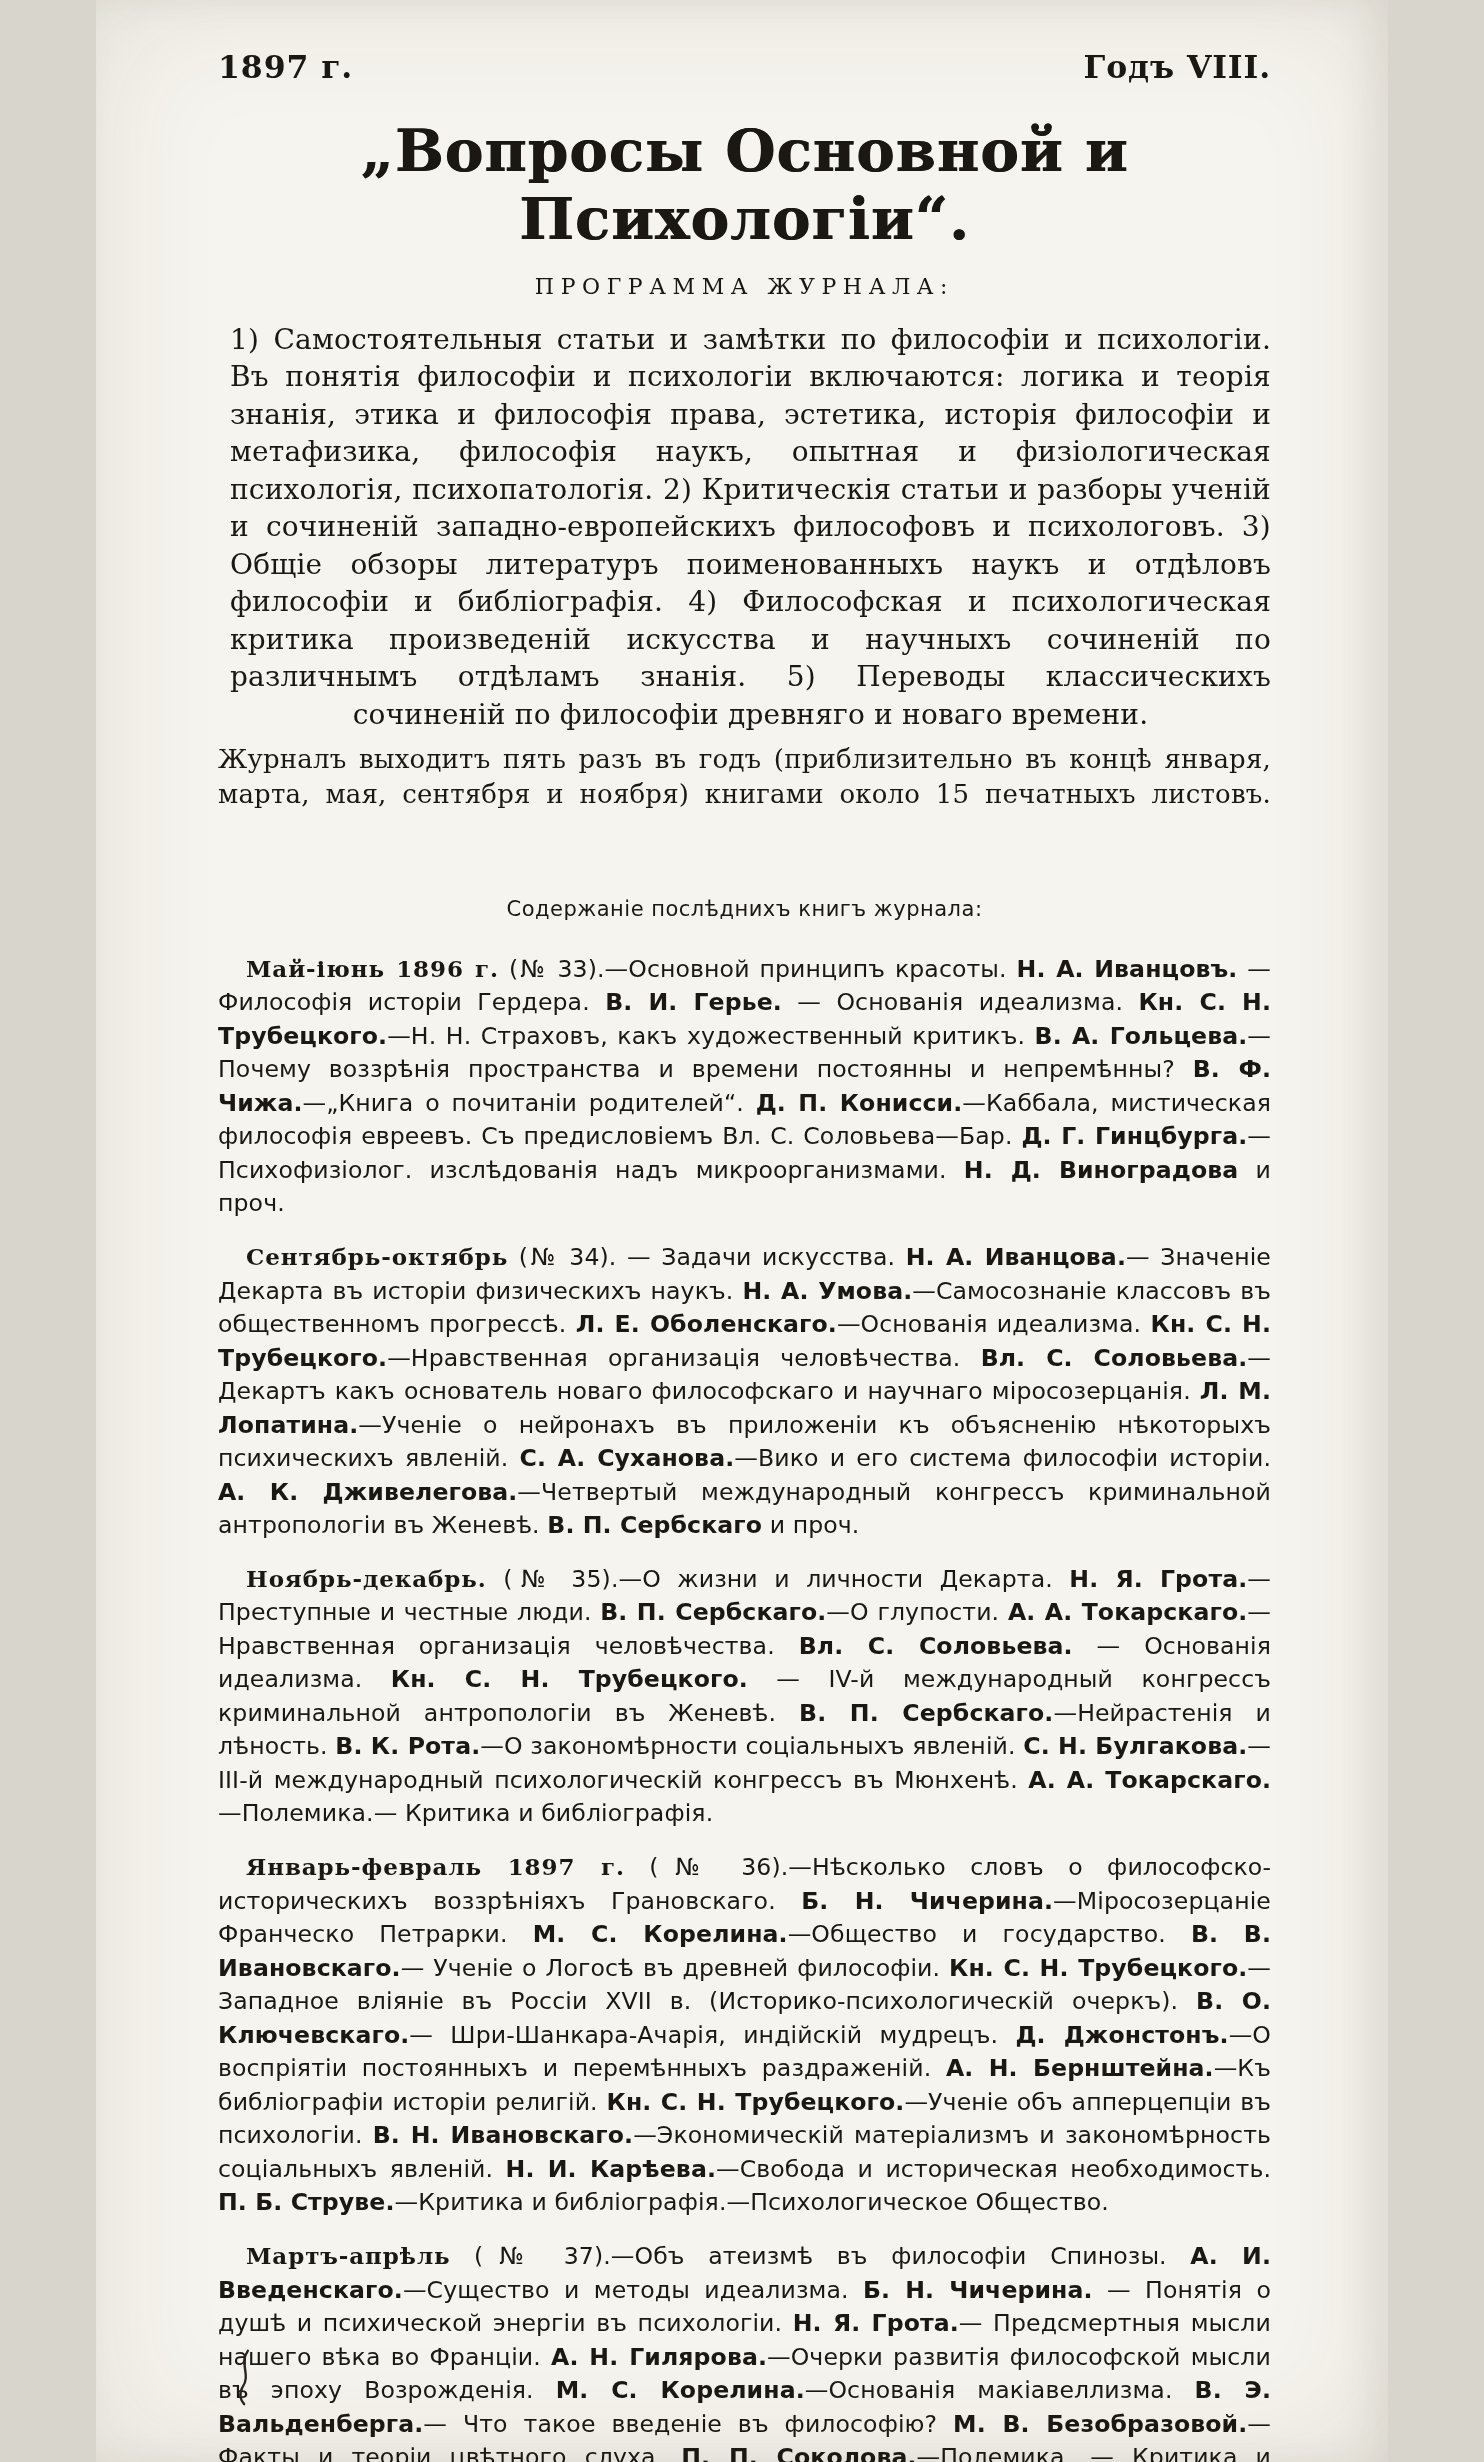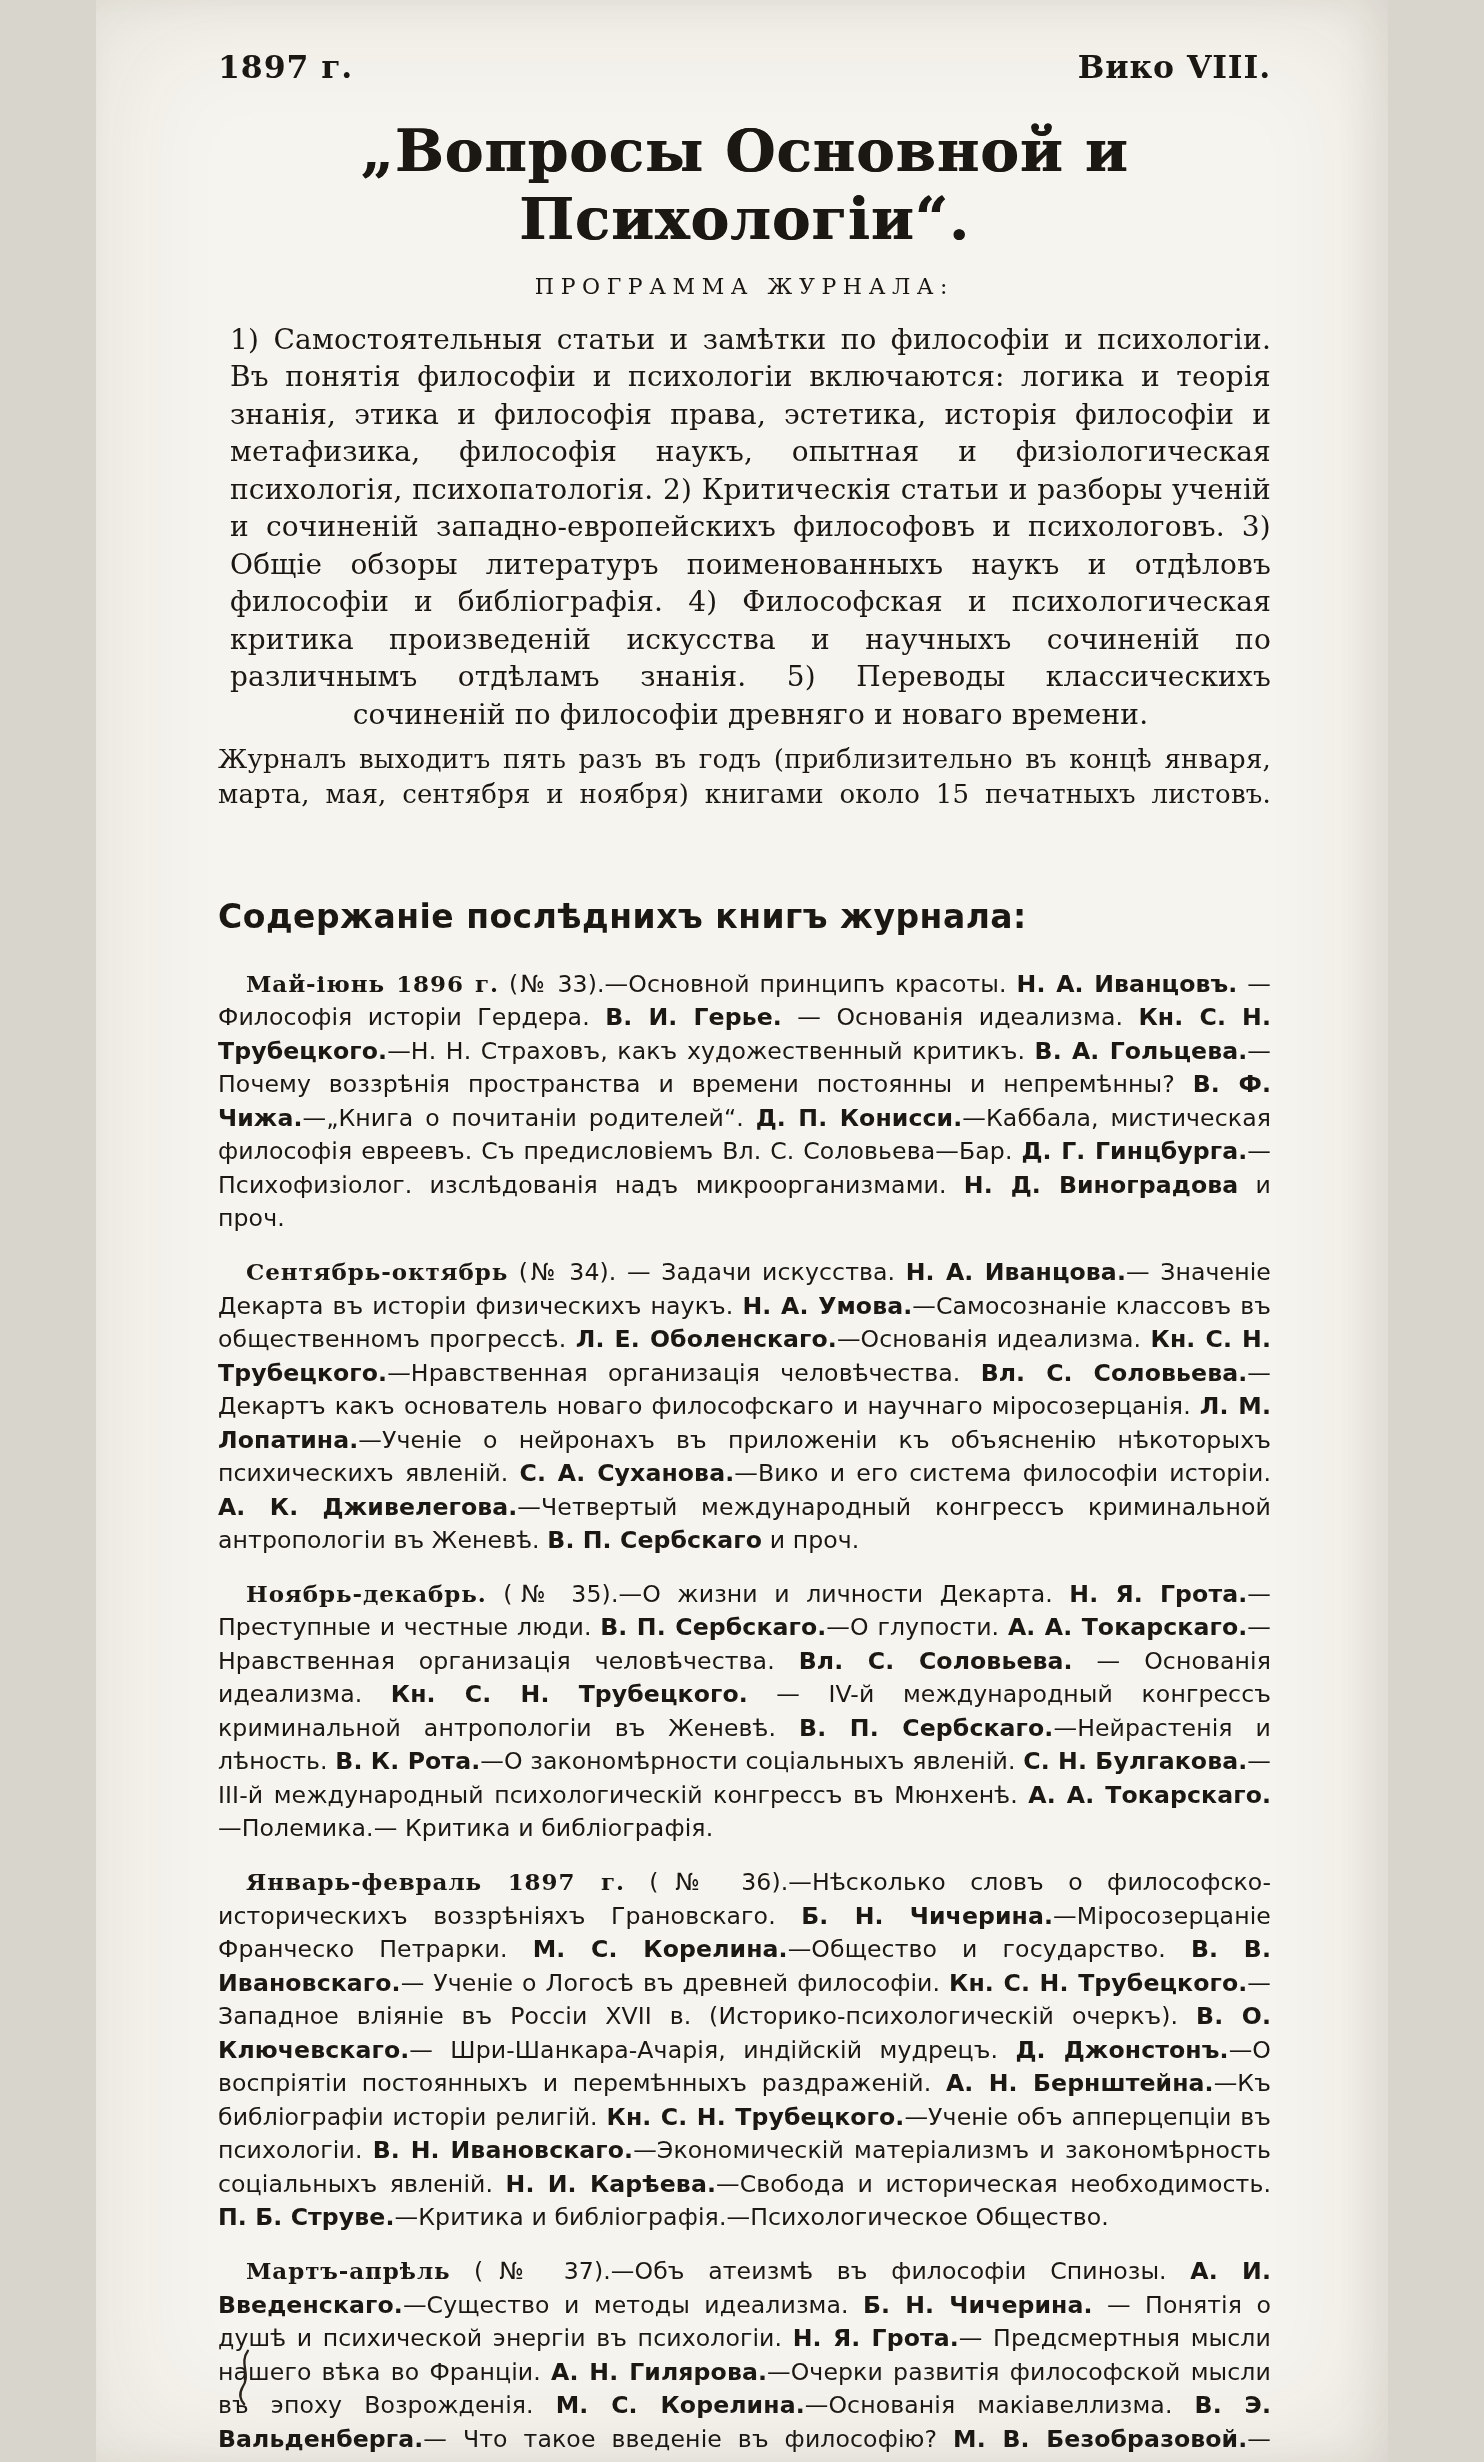--- a/index.html
+++ b/index.html
@@ -51,23 +51,24 @@
   .schedule {
     margin: 9.3px 0 0 0;
     font-size: 26px;
     line-height: 1.34;
     text-align: justify;
     text-align-last: justify;
     letter-spacing: 0.2px;
   }
   .contents-heading {
     margin: 85px 0 0 0;
+    text-align: center;
     font-family: "DejaVu Sans", "Liberation Sans", sans-serif;
-    font-weight: bold;
-    font-size: 33px;
+    font-weight: normal;
+    font-size: 21px;
     letter-spacing: 0.5px;
   }
   .entries { margin-top: 31.5px; }
   .entry {
     margin: 0 0 20.4px 0;
     font-family: "DejaVu Sans", "Liberation Sans", sans-serif;
     font-size: 23.6px;
     line-height: 1.42;
     text-align: justify;
     text-indent: 28px;
@@ -86,21 +87,21 @@
     top: 2349px;
   }
 </style>
 </head>
 <body>
 
 <div class="scan">
 
   <div class="topline">
     <span class="yr">1897 г.</span>
-    <span class="yr">Вико VIII.</span>
+    <span class="yr">Годъ VIII.</span>
   </div>
 
   <h1 class="title">„Вопросы Основной и Психологіи“.</h1>
 
   <h2 class="program-heading">ПРОГРАММА ЖУРНАЛА:</h2>
 
   <p class="program-body">1) Самостоятельныя статьи и замѣтки по философіи и психологіи. Въ понятія философіи и психологіи включаются: логика и теорія знанія, этика и философія права, эстетика, исторія философіи и метафизика, философія наукъ, опытная и физіологическая психологія, психопатологія. 2) Критическія статьи и разборы ученій и сочиненій западно-европейскихъ философовъ и психологовъ. 3) Общіе обзоры литературъ поименованныхъ наукъ и отдѣловъ философіи и библіографія. 4) Философская и психологическая критика произведеній искусства и научныхъ сочиненій по различнымъ отдѣламъ знанія. 5) Переводы классическихъ сочиненій по философіи древняго и новаго времени.</p>
 
   <p class="schedule">Журналъ выходитъ пять разъ въ годъ (приблизительно въ концѣ января, марта, мая, сентября и ноября) книгами около 15 печатныхъ листовъ.</p>
 

